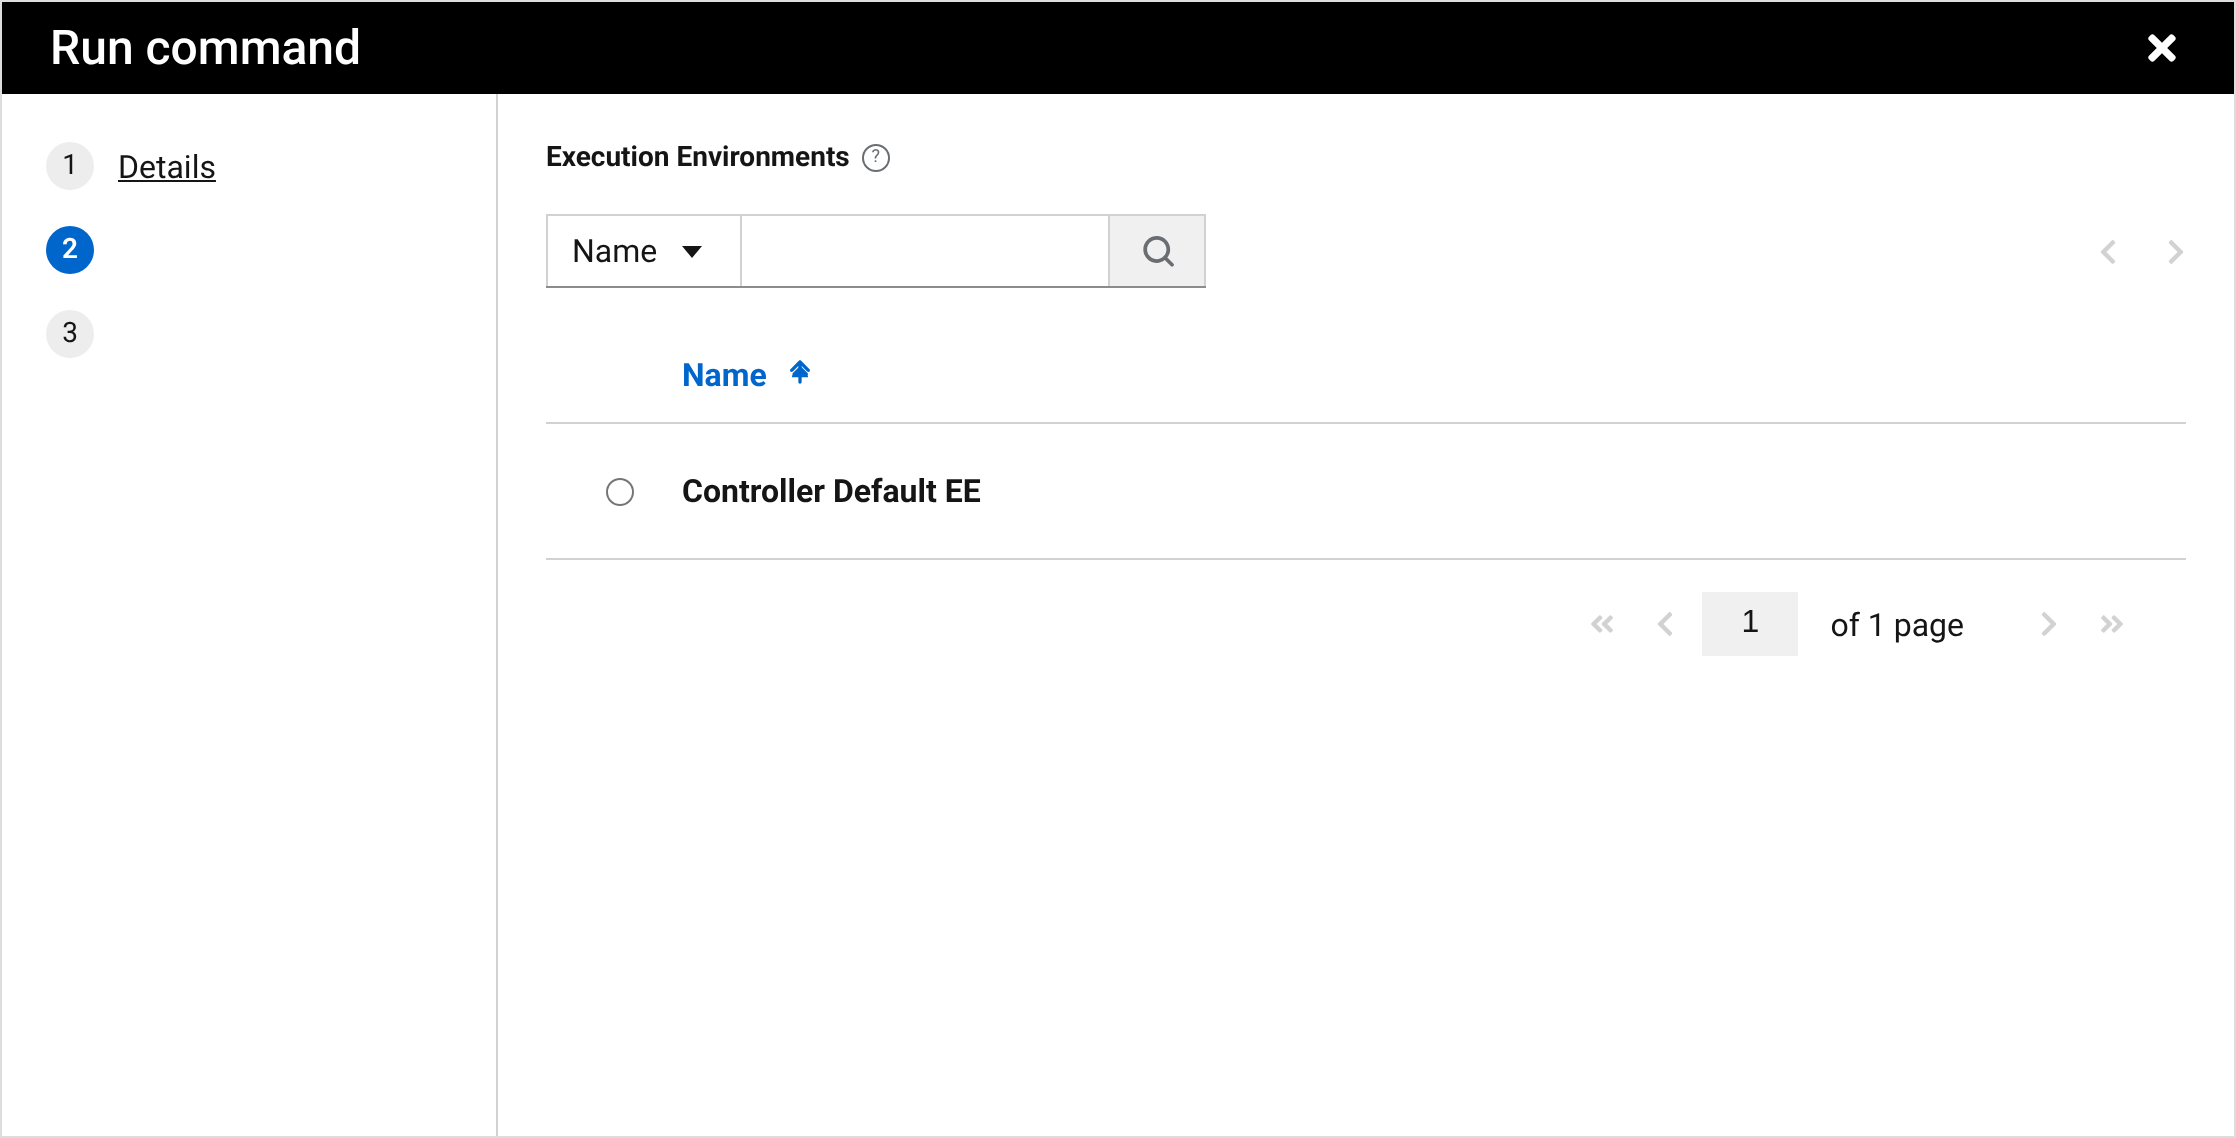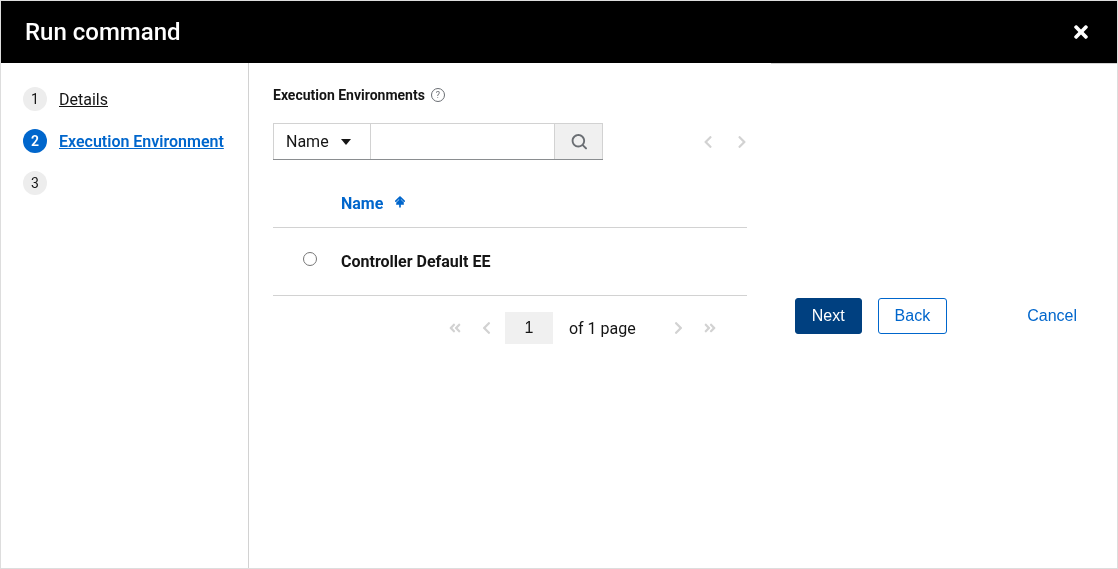--- a/index.html
+++ b/index.html
@@ -17,21 +17,21 @@
   .modal {
     width: 100%;
     height: 100%;
     display: flex;
     flex-direction: column;
     border: 1px solid #ddd;
   }
   .modal-header {
     background: #000;
     color: #fff;
-    height: 62px;
+    height: 46px;
     display: flex;
     align-items: center;
     justify-content: space-between;
     padding: 0 24px;
   }
   .modal-title {
     font-size: 24px;
     font-weight: 500;
   }
   .close-btn {
@@ -221,21 +221,21 @@
   .sort-arrow {
     color: #0066cc;
   }
   .sort-arrow svg {
     width: 10px;
     height: 14px;
     fill: #0066cc;
   }
   .table-row {
     display: flex;
-    align-items: flex-start;
+    align-items: center;
     padding: 24px 0 24px 30px;
     border-bottom: 1px solid #d2d2d2;
   }
   .radio-cell {
     width: 38px;
     display: flex;
     align-items: center;
   }
   .radio-input {
     width: 14px;
@@ -324,21 +324,20 @@
   </div>
 
   <div class="modal-body">
     <div class="wizard-nav">
       <div class="wizard-step">
         <div class="step-number">1</div>
         <div class="step-label">Details</div>
       </div>
       <div class="wizard-step">
         <div class="step-number active">2</div>
-        <div class="step-label active">Execution Environment</div>
       </div>
       <div class="wizard-step">
         <div class="step-number">3</div>
       </div>
     </div>
 
     <div class="main-content">
       <div class="content-area">
         <div class="section-header">
           <div class="section-title">Execution Environments</div>
@@ -417,20 +416,15 @@
               </svg>
           </div>
           <div class="page-nav-btn">
             <svg width="14" height="14" viewBox="0 0 448 512">
                 <path d="M224.3 273l-136 136c-9.4 9.4-24.6 9.4-33.9 0l-22.6-22.6c-9.4-9.4-9.4-24.6 0-33.9l96.4-96.4-96.4-96.4c-9.4-9.4-9.4-24.6 0-33.9L54.3 103c9.4-9.4 24.6-9.4 33.9 0l136 136c9.5 9.4 9.5 24.6.1 34zm192-34l-136-136c-9.4-9.4-24.6-9.4-33.9 0l-22.6 22.6c-9.4 9.4-9.4 24.6 0 33.9l96.4 96.4-96.4 96.4c-9.4 9.4-9.4 24.6 0 33.9l22.6 22.6c9.4 9.4 24.6 9.4 33.9 0l136-136c9.4-9.4 9.4-24.6 0-34z"></path>
               </svg>
           </div>
         </div>
       </div>
 
-      <div class="modal-footer">
-        <button class="btn btn-primary">Next</button>
-        <button class="btn btn-secondary">Back</button>
-        <button class="btn btn-link">Cancel</button>
-      </div>
     </div>
   </div>
 </div>
 
 </body></html>

